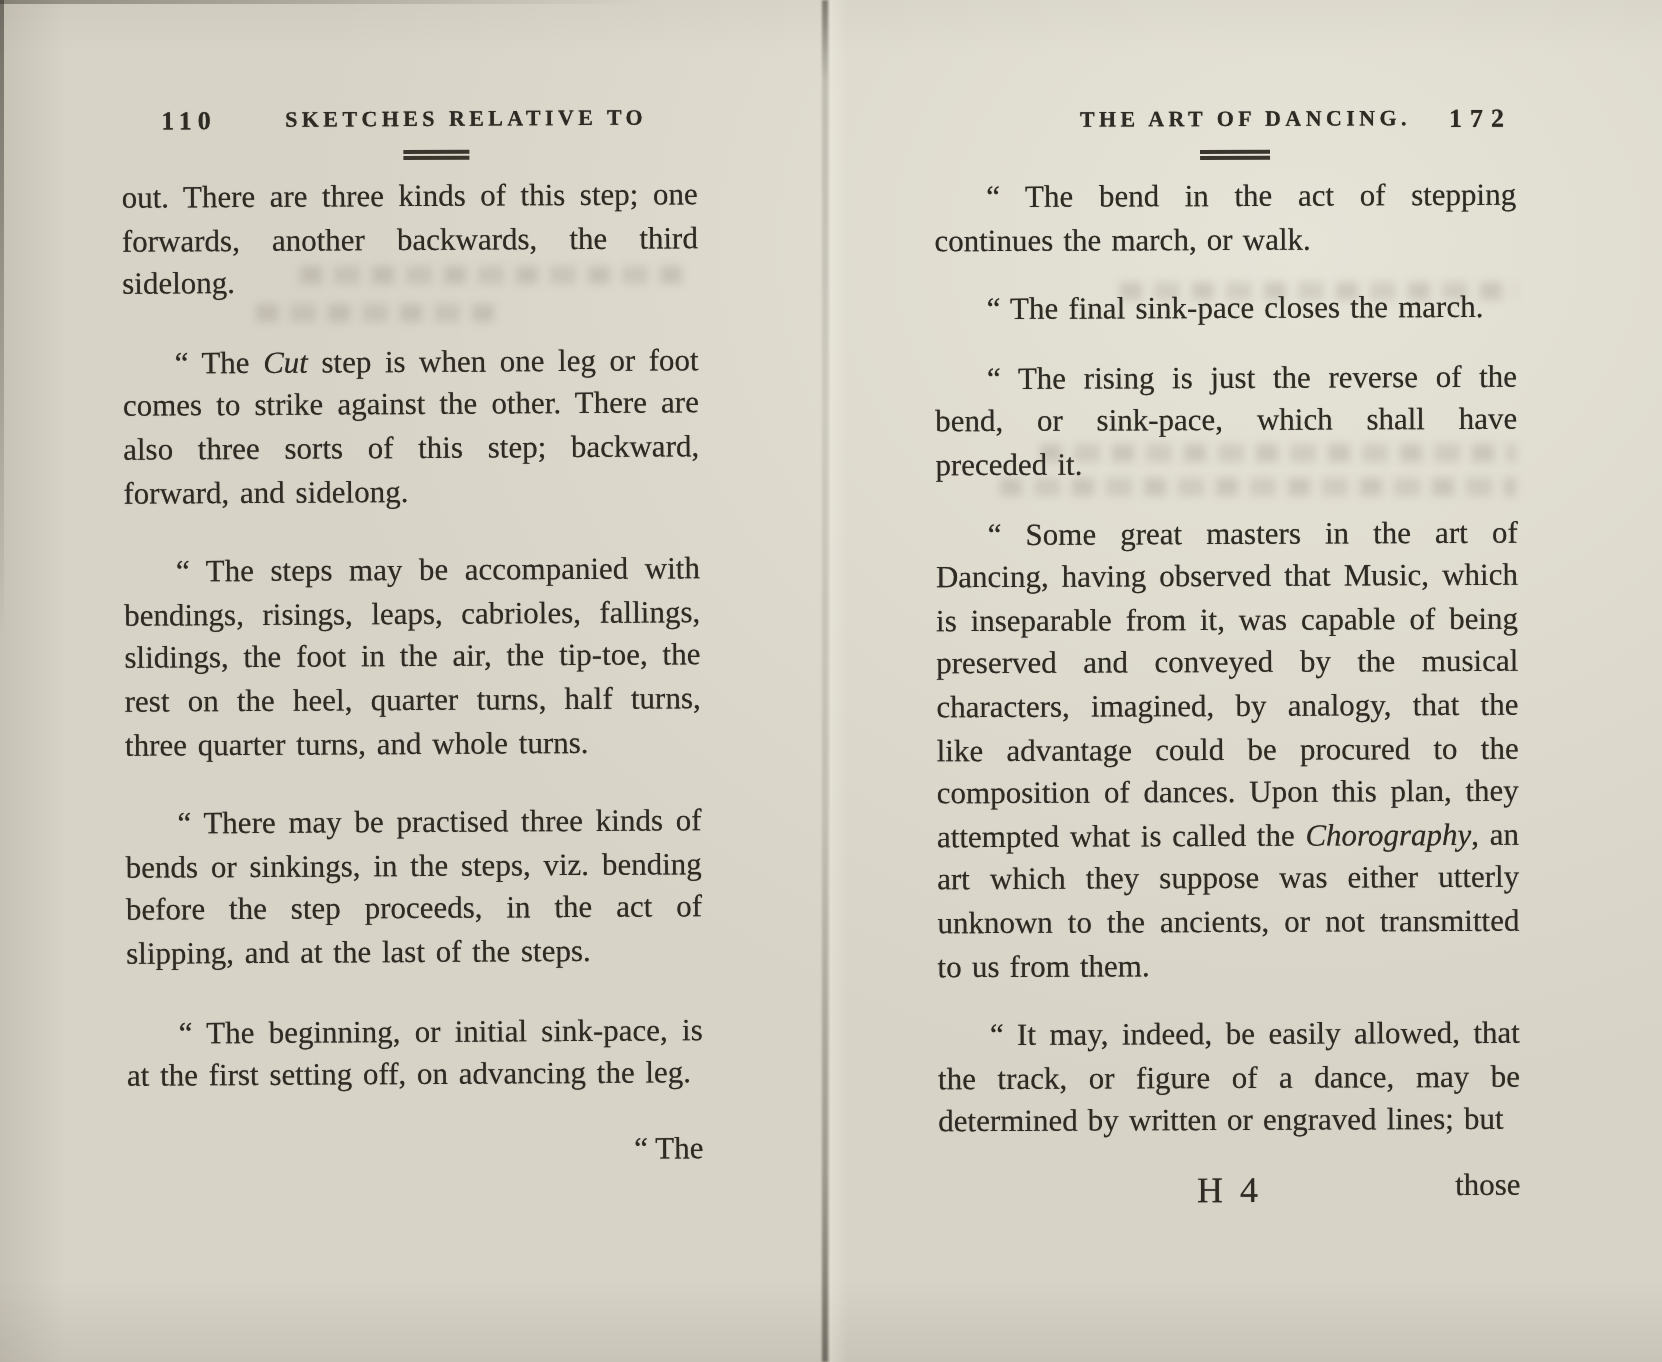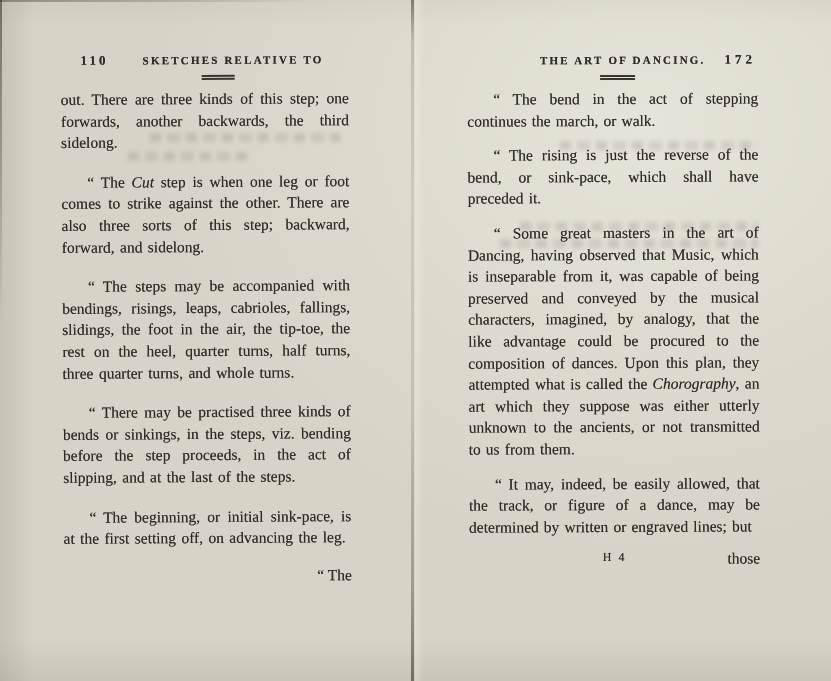--- a/index.html
+++ b/index.html
@@ -59,21 +59,21 @@
     text-shadow:0 0 0.4px rgba(46,42,36,0.65);}
   .left p{margin-bottom:18px;word-spacing:1.5px;}
   p.cont{text-indent:0;}
   i{font-style:italic;}
 
   .catchline{text-align:right;margin-top:5px;font-size:15.5px;
     text-shadow:0 0 0.4px rgba(46,42,36,0.65);}
   .sigline{position:relative;margin-top:4px;height:22px;font-size:15.5px;
     text-shadow:0 0 0.4px rgba(46,42,36,0.65);}
   .sig{position:absolute;left:50%;transform:translateX(-50%);
-    font-size:12px;letter-spacing:2px;}
+    font-size:18px;letter-spacing:2px;}
   .sigline .catch{position:absolute;right:0;top:0;text-align:center;}
 </style>
 </head>
 <body>
 
 <div class="stage">
 
   <div class="edge-left"></div>
   <div class="edge-top"></div>
   <div class="gutter"></div>
@@ -104,20 +104,21 @@
   </section>
 
   <section class="page right">
     <header class="phead">
       <span class="running">THE ART OF DANCING.</span>
       <span class="folio">172</span>
     </header>
     <div class="rule"></div>
     <div class="textblock">
       <p>“ The bend in the act of stepping continues the march, or walk.</p>
+      <p>“ The final sink-pace closes the march.</p>
       <p>“ The rising is just the reverse of the bend, or sink-pace, which shall have preceded it.</p>
       <p><span>“ Some great masters in the art of Dancing, having observed that Music, which is inseparable from it, was capable of being preserved and conveyed by the musical characters, imagined, by analogy, that the like advantage could be procured to the composition of dances.  Upon this plan, they attempted what is called the </span><i>Chorography</i><span>, an art which they suppose was either utterly unknown to the ancients, or not transmitted to us from them.</span></p>
       <p>“ It may, indeed, be easily allowed, that the track, or figure of a dance, may be determined by written or engraved lines; but</p>
       <div class="sigline">
         <span class="sig">H 4</span>
         <span class="catch">those</span>
       </div>
     </div>
   </section>
 

